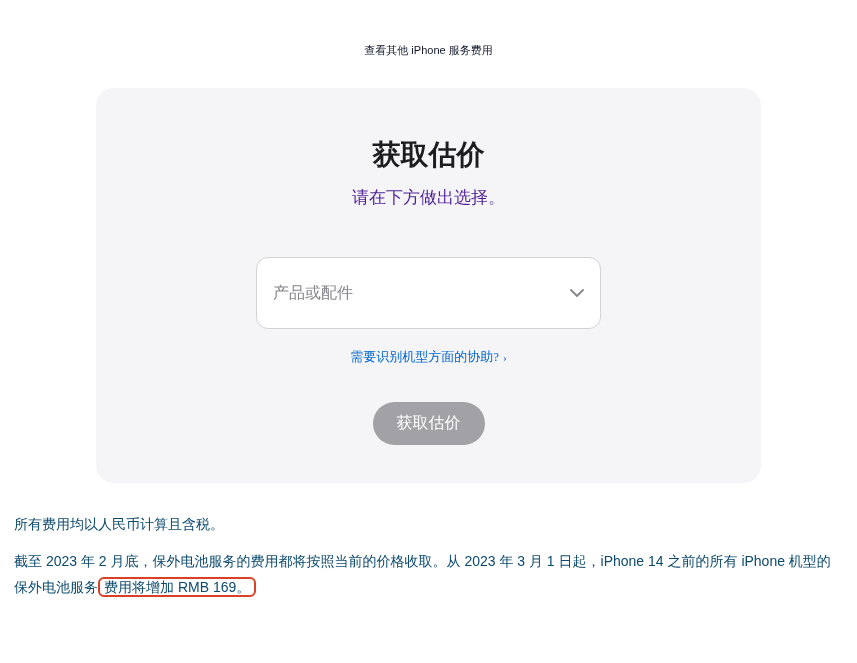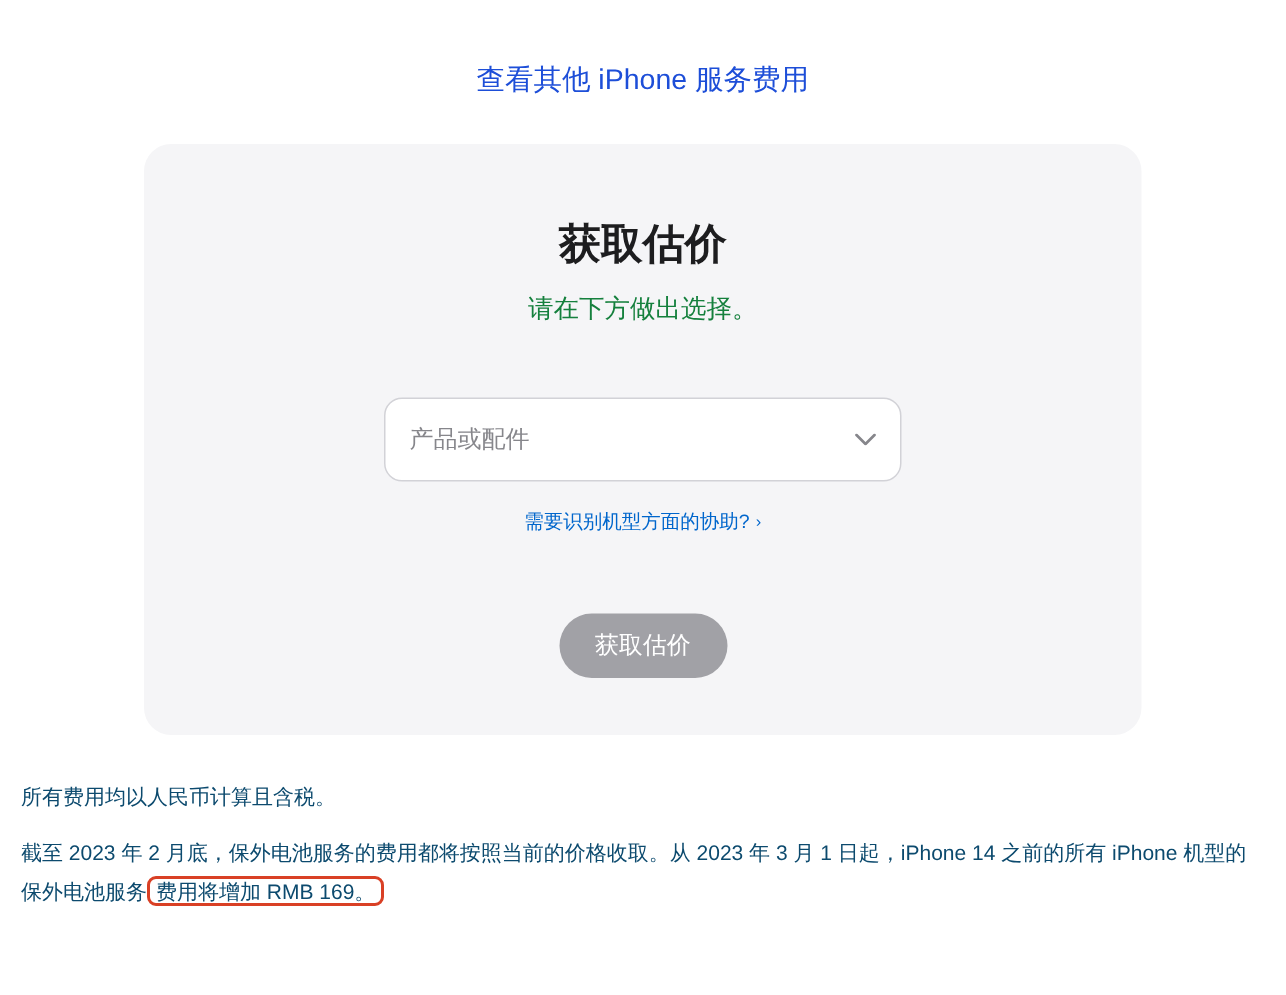--- a/index.html
+++ b/index.html
@@ -16,52 +16,52 @@
     }
     .container {
       width: 100%;
       padding: 0 10px;
     }
     .top-link {
       text-align: center;
       padding: 40px 0 30px 0;
     }
     .top-link a {
-      color: #1d4ed8;
+      color: #0f172a;
       text-decoration: none;
-      font-size: 19px;
+      font-size: 11px;
       font-weight: 400;
     }
     .card {
       background: #f5f5f7;
       border-radius: 18px;
       width: 665px;
       margin: 0 auto;
       padding: 48px 40px 38px 40px;
       text-align: center;
     }
     .card-title {
       font-size: 28px;
       font-weight: 600;
       color: #1d1d1f;
       margin-bottom: 12px;
     }
     .card-subtitle {
       font-size: 17px;
-      color: #15803d;
+      color: #4c1d95;
       margin-bottom: 48px;
     }
     .select-wrapper {
       width: 345px;
       margin: 0 auto 18px auto;
       position: relative;
     }
     .select-box {
       width: 100%;
-      height: 56px;
+      height: 72px;
       background: #ffffff;
       border: 1px solid #d2d2d7;
       border-radius: 12px;
       padding: 0 40px 0 16px;
       font-size: 16px;
       color: #86868b;
       text-align: left;
       display: flex;
       align-items: center;
       cursor: pointer;
@@ -75,21 +75,22 @@
       width: 14px;
       height: 8px;
     }
     .chevron svg {
       width: 100%;
       height: 100%;
       display: block;
     }
     .help-link-row {
       margin-top: 6px;
-      margin-bottom: 52px;
+      margin-bottom: 36px;
+      font-family: Liberation Serif, serif;
     }
     .help-link {
       color: #0066cc;
       text-decoration: none;
       font-size: 13px;
       display: inline-flex;
       align-items: center;
     }
     .help-link .arrow {
       margin-left: 4px;

